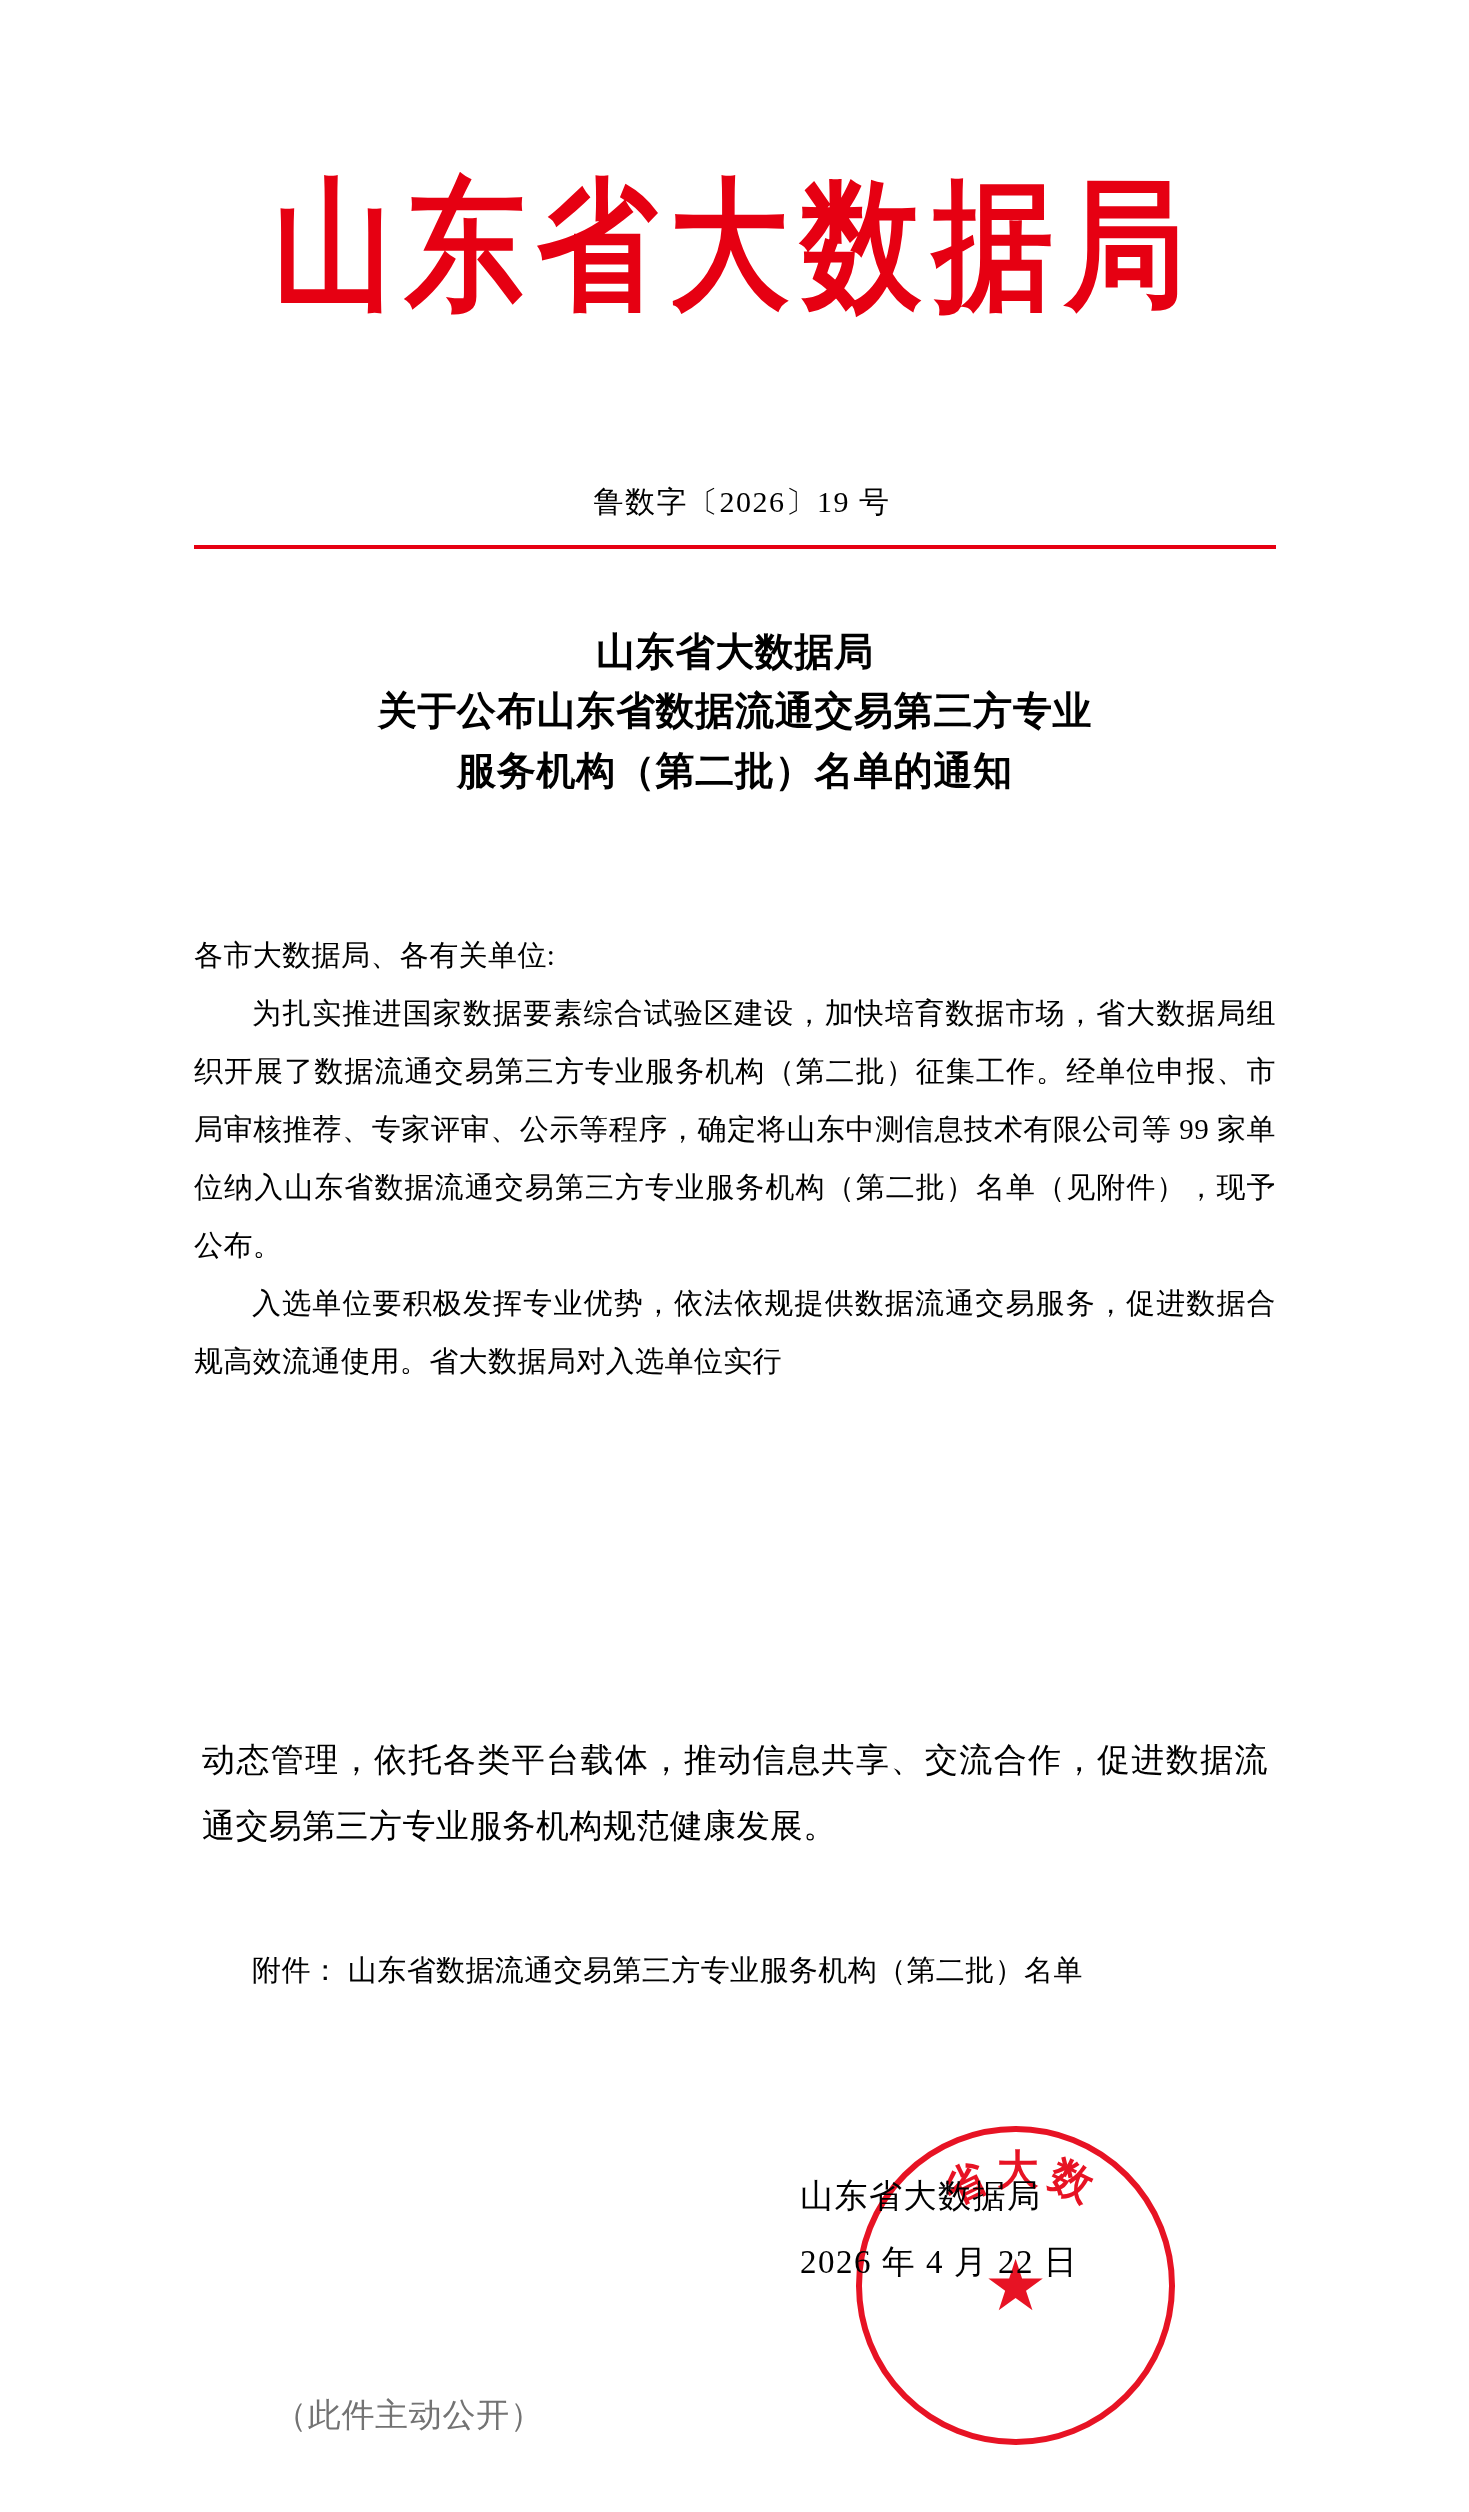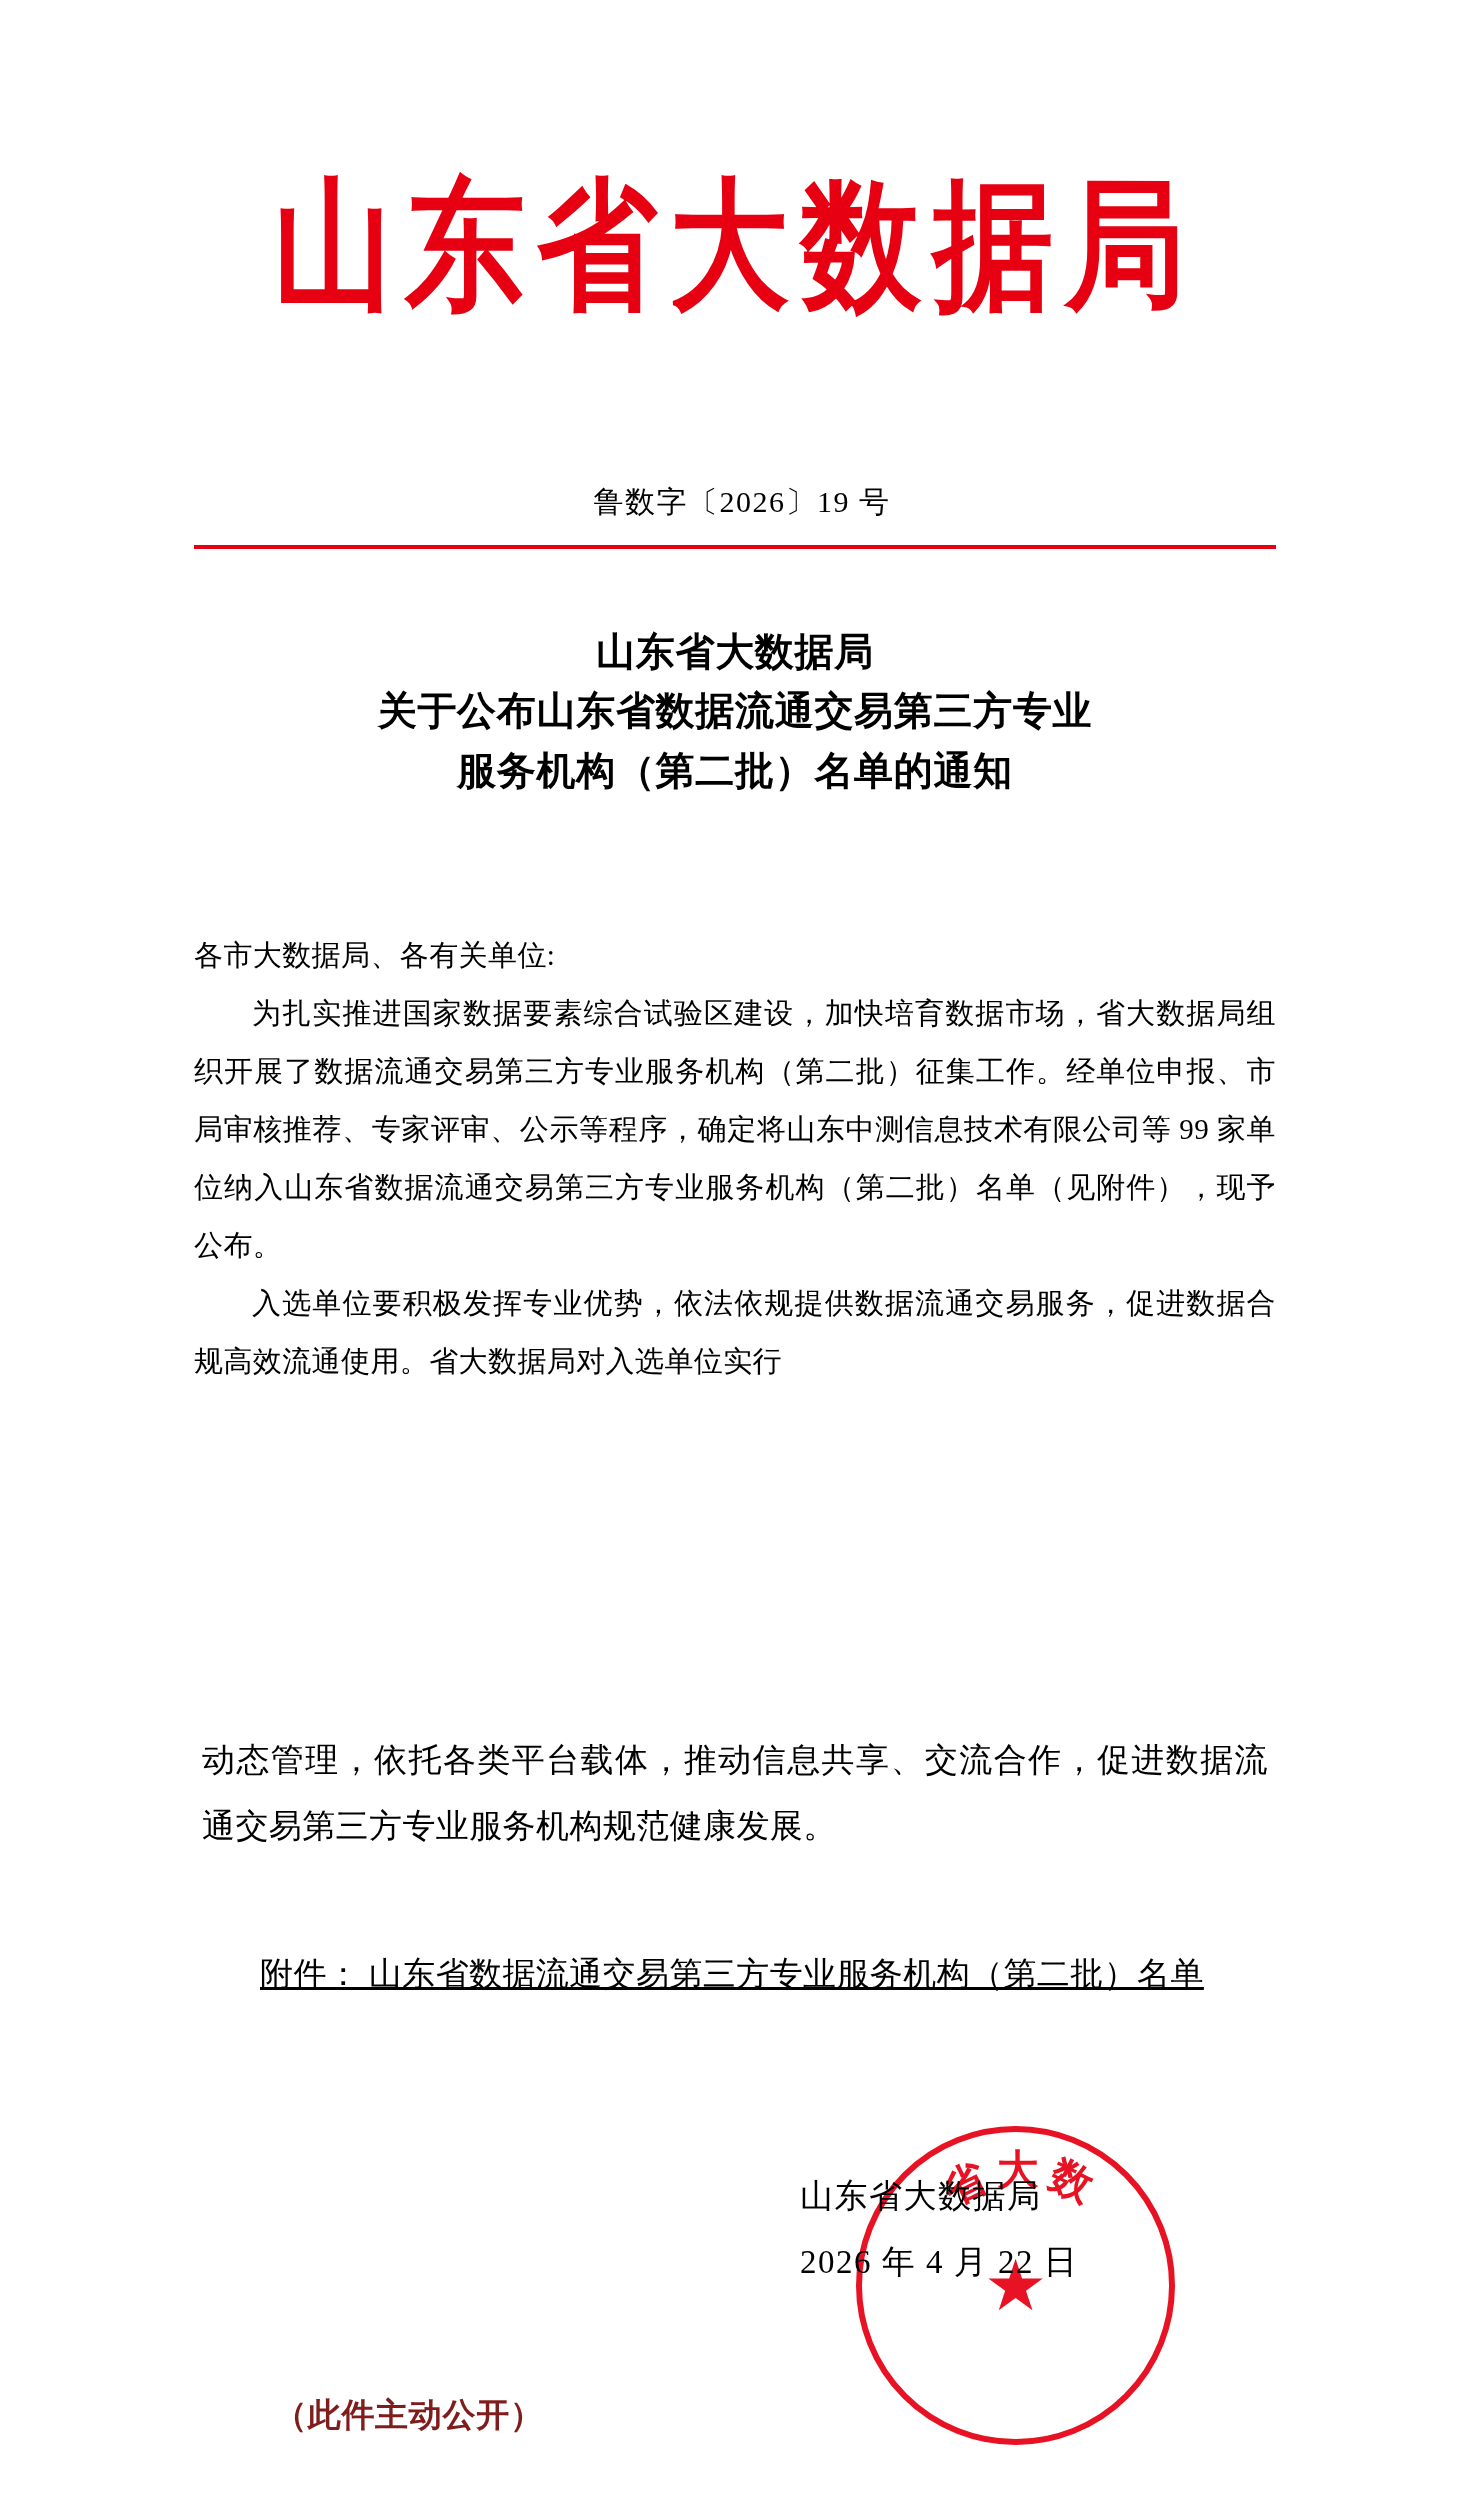--- a/index.html
+++ b/index.html
@@ -122,26 +122,25 @@
     text-align: justify;
     text-justify: inter-ideograph;
   }
 
   
   .attachment {
     position: absolute;
     top: 1941px;
     left: 194px;
     width: 1082px;
-    font-size: 33px;
+    font-size: 29px;
     line-height: 2.0;
     text-indent: 2em;
     letter-spacing: 0.4px;
     color: #000;
-    text-decoration: underline;
   }
 
   
   .sign-area {
     position: absolute;
     top: 2126px;
     left: 0;
     width: 1470px;
     height: 319px;
   }
@@ -199,22 +198,21 @@
     letter-spacing: 10px;
   }
 
   
   .footer-note {
     position: absolute;
     top: 2393px;
     left: 274px;
     font-size: 33px;
     letter-spacing: 0.7px;
-    color: #7f1d1d;
-    font-weight: bold;
+    color: #737373;
   }
 </style>
 </head>
 <body>
 
 <div class="page">
 
   <div class="masthead">
     <div class="masthead-title">山东省大数据局</div>
   </div>

